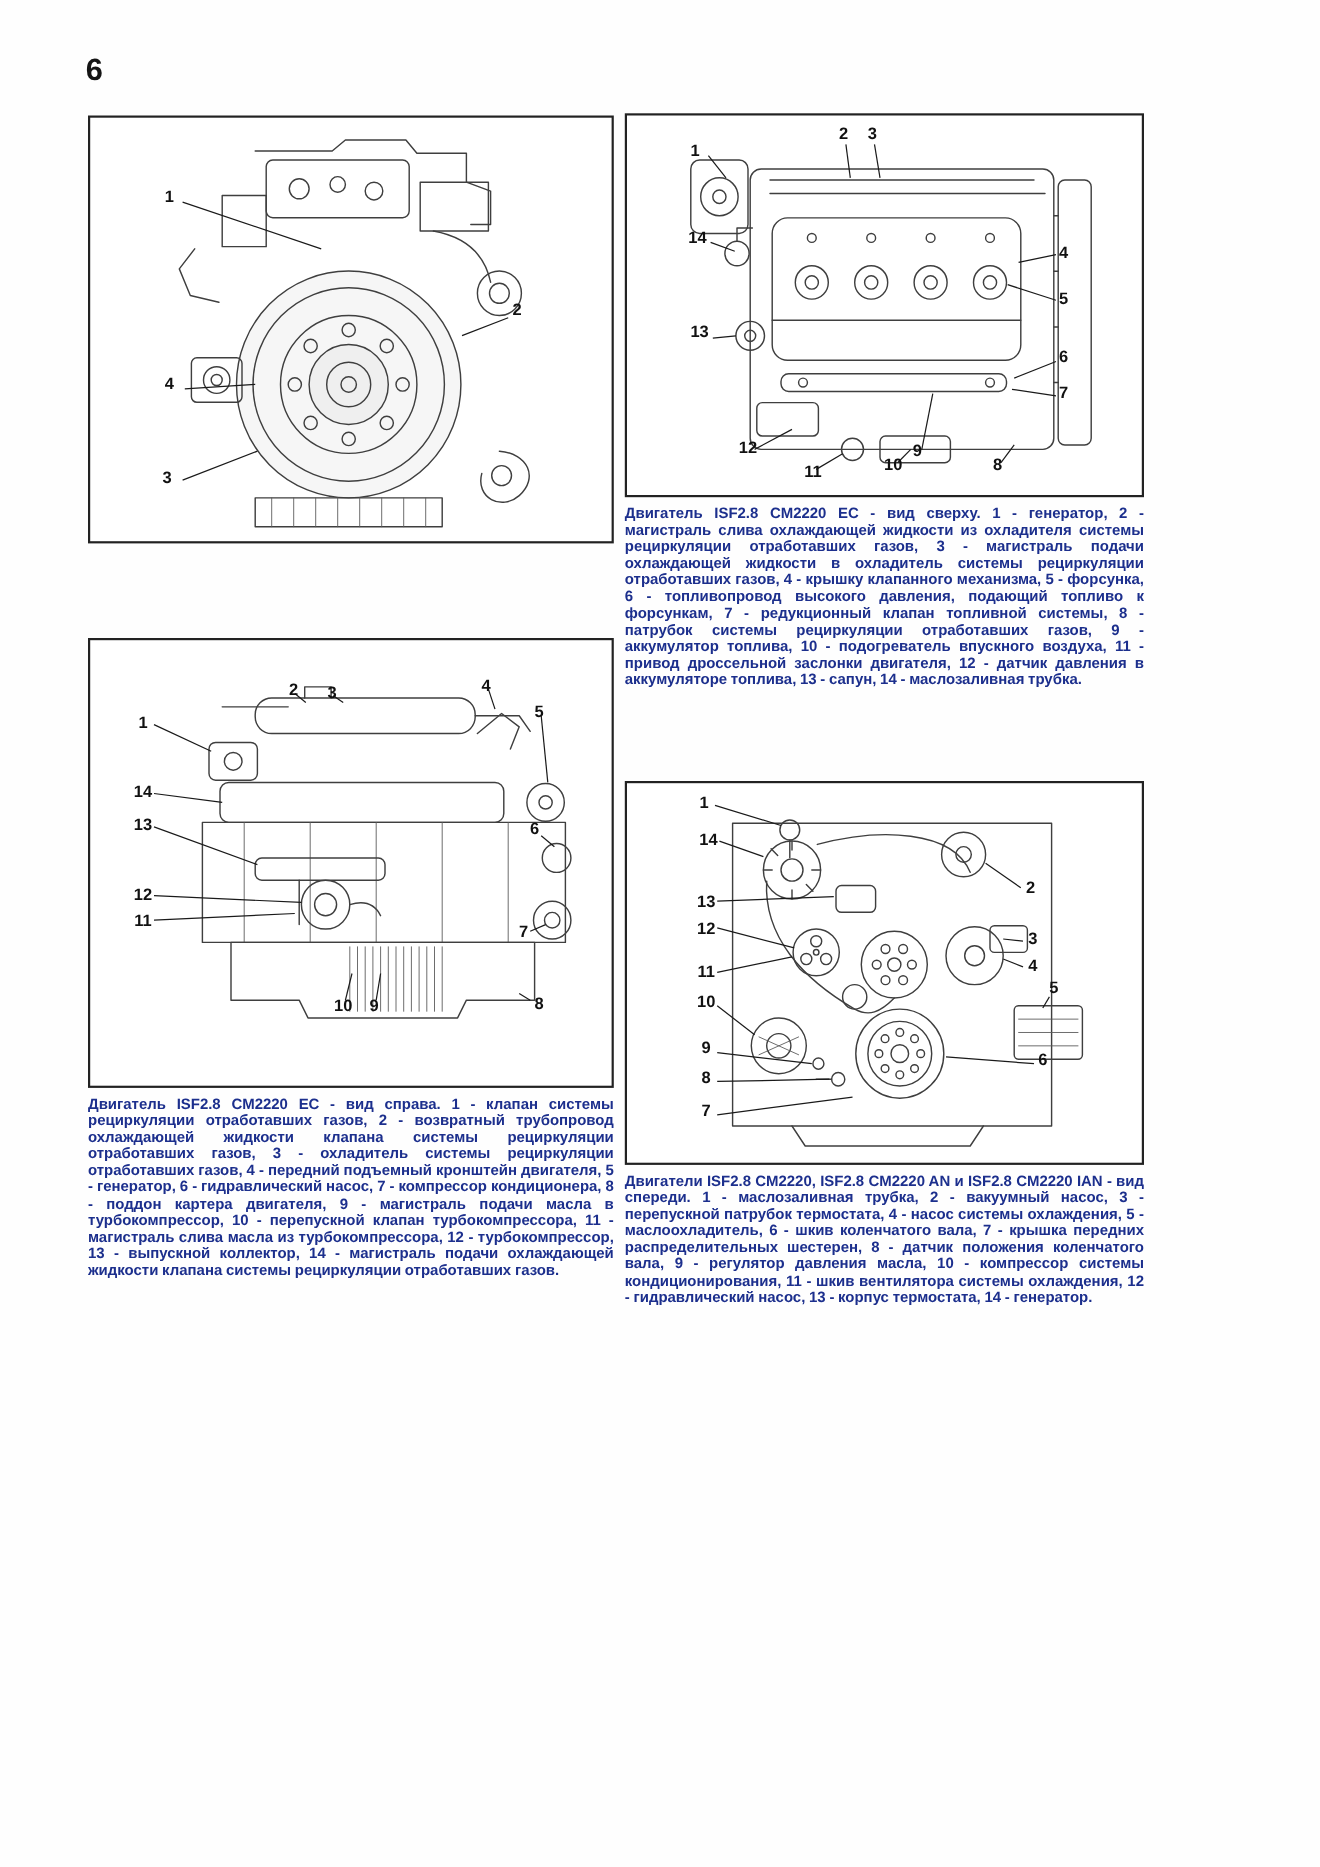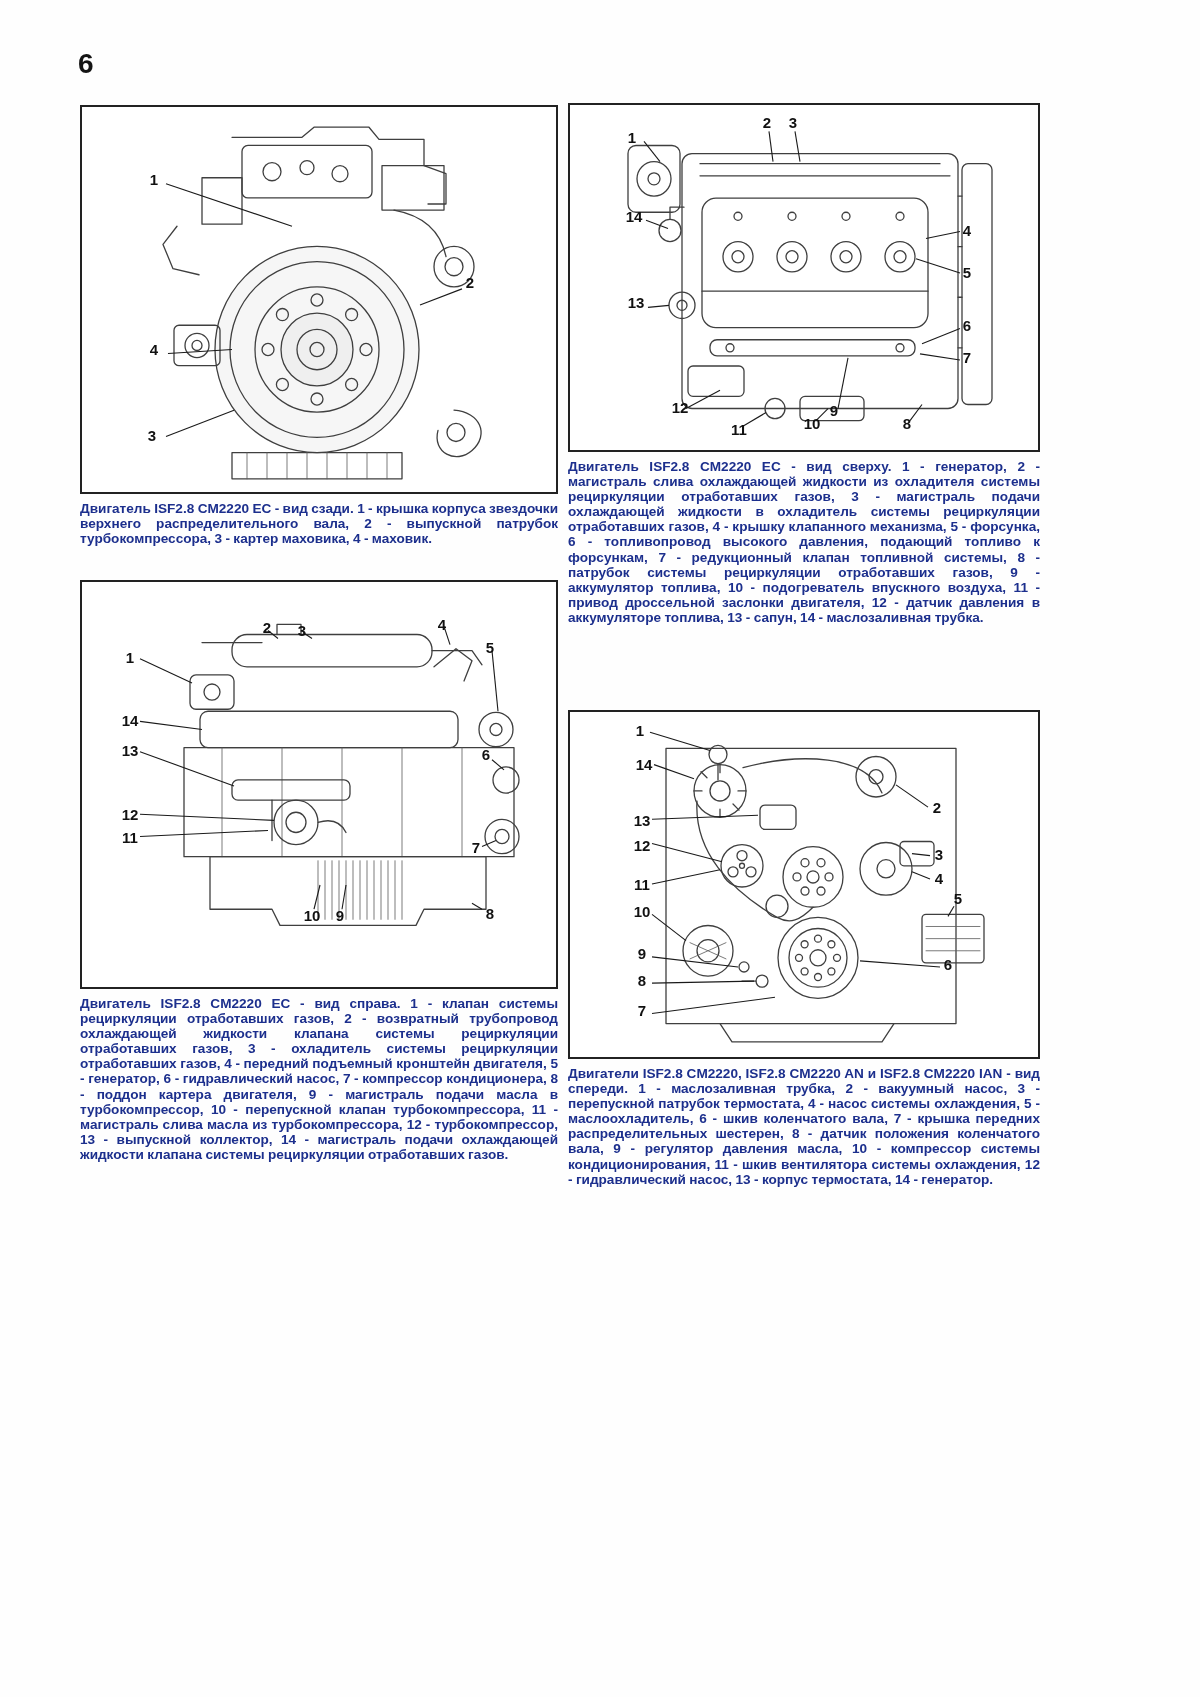--- a/index.html
+++ b/index.html
@@ -93,21 +93,20 @@
           <line class="lead" x1="380" y1="180" x2="338" y2="196"></line>
           <line class="lead" x1="86" y1="244" x2="150" y2="240"></line>
           <line class="lead" x1="84" y1="326" x2="152" y2="300"></line>
         </g>
       </svg>
       <span class="co" style="left:72px;top:72px">1</span>
       <span class="co" style="left:388px;top:175px">2</span>
       <span class="co" style="left:72px;top:242px">4</span>
       <span class="co" style="left:70px;top:328px">3</span>
     </div>
-    <p class="caption">Двигатель ISF2.8 CM2220 EC - вид сзади. 1 - крышка корпуса звездочки верхнего распределительного вала, 2 - выпускной патрубок турбокомпрессора, 3 - картер маховика, 4 - маховик.</p>
   </div>
 
   <div class="figure" id="fig2">
     <div class="fig-box">
       <svg viewBox="0 0 468 341" preserveAspectRatio="none">
         <g class="art">
           <rect x="58" y="40" width="52" height="66" rx="8"></rect>
           <circle cx="84" cy="73" r="17"></circle>
             <circle cx="84" cy="73" r="6"></circle>
           <rect x="112" y="48" width="276" height="252" rx="10"></rect>

